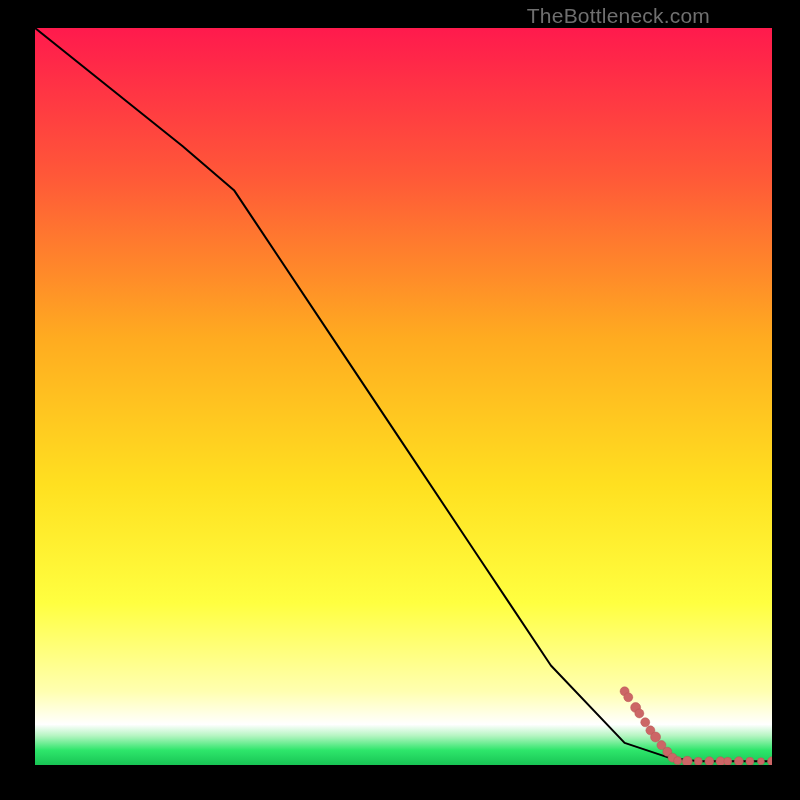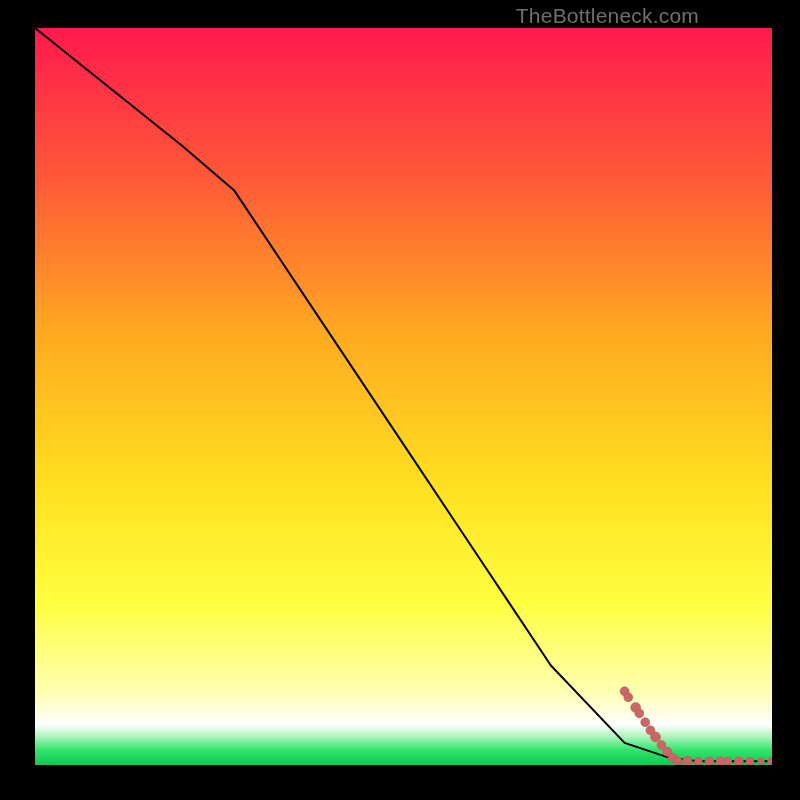--- a/index.html
+++ b/index.html
@@ -9,20 +9,21 @@
     height: 800px;
     background: #000;
     overflow: hidden;
     font-family: Arial, Helvetica, sans-serif;
   }
   .stage {
     position: relative;
     width: 709px;
     height: 800px;
     background: #000;
+    padding-left: 11px;
   }
   .watermark {
     position: absolute;
     top: 4px;
     right: 10px;
     color: #6f6f6f;
     font-size: 21px;
     font-weight: 500;
     letter-spacing: 0.2px;
     z-index: 10;

